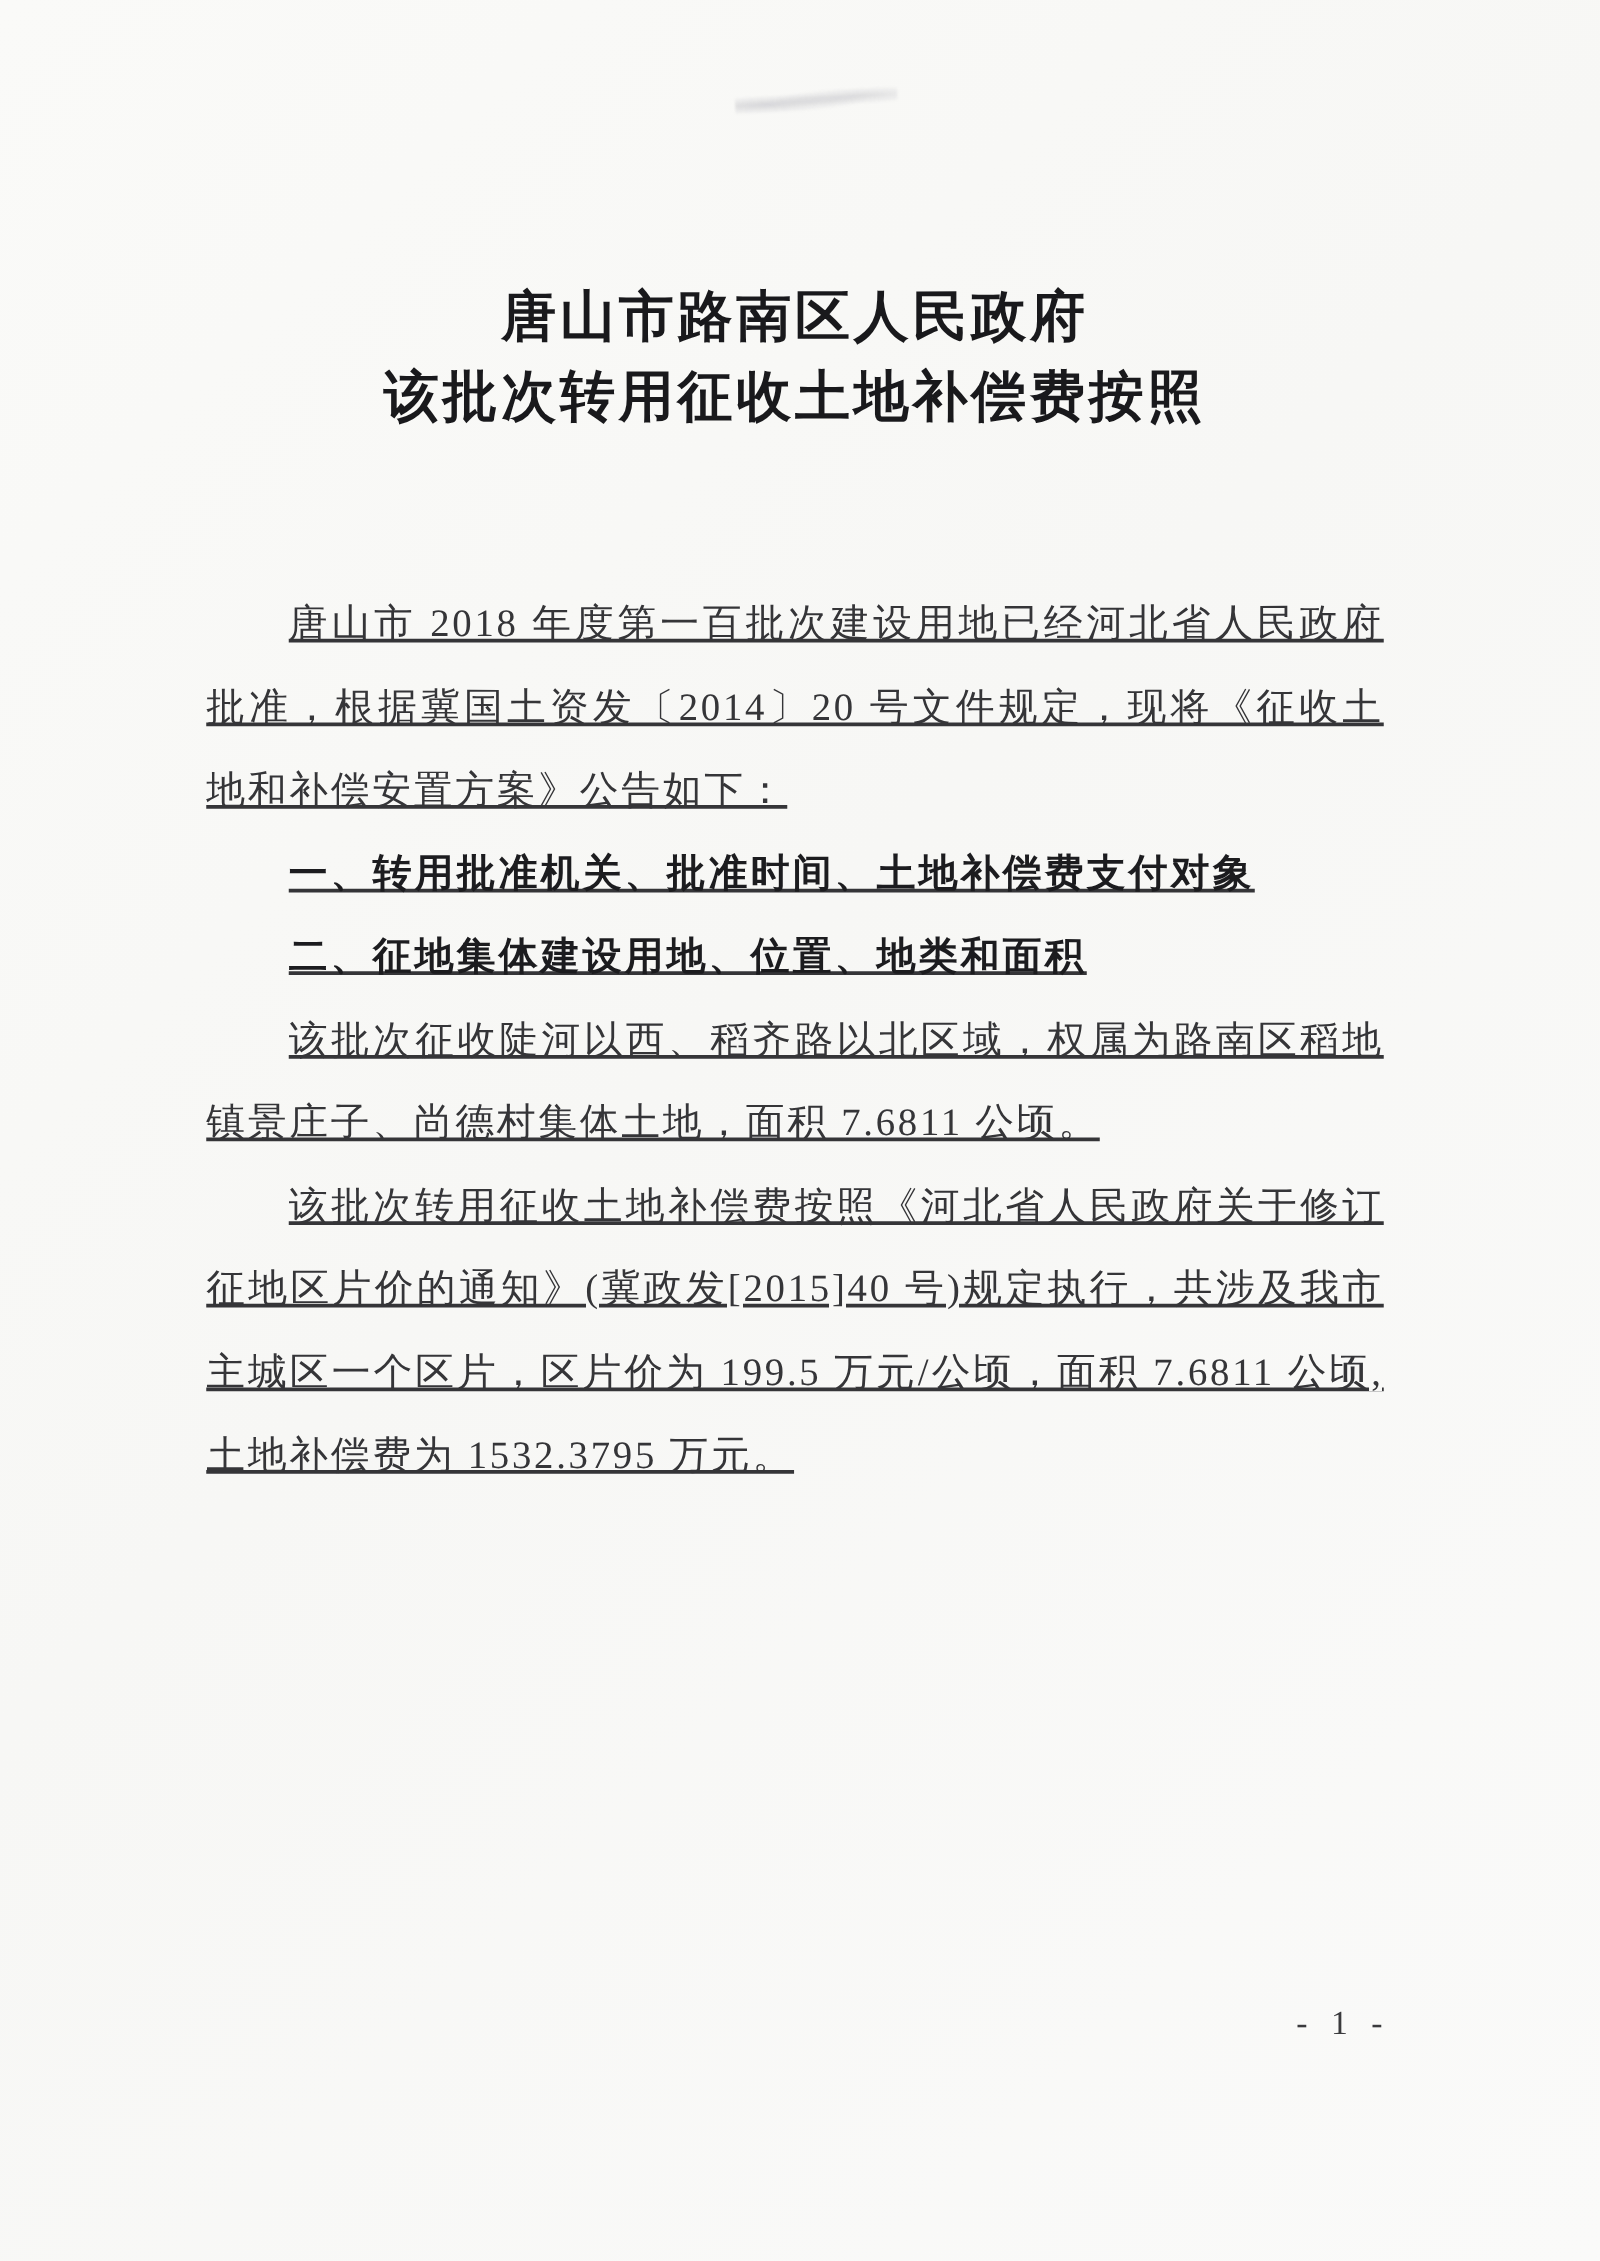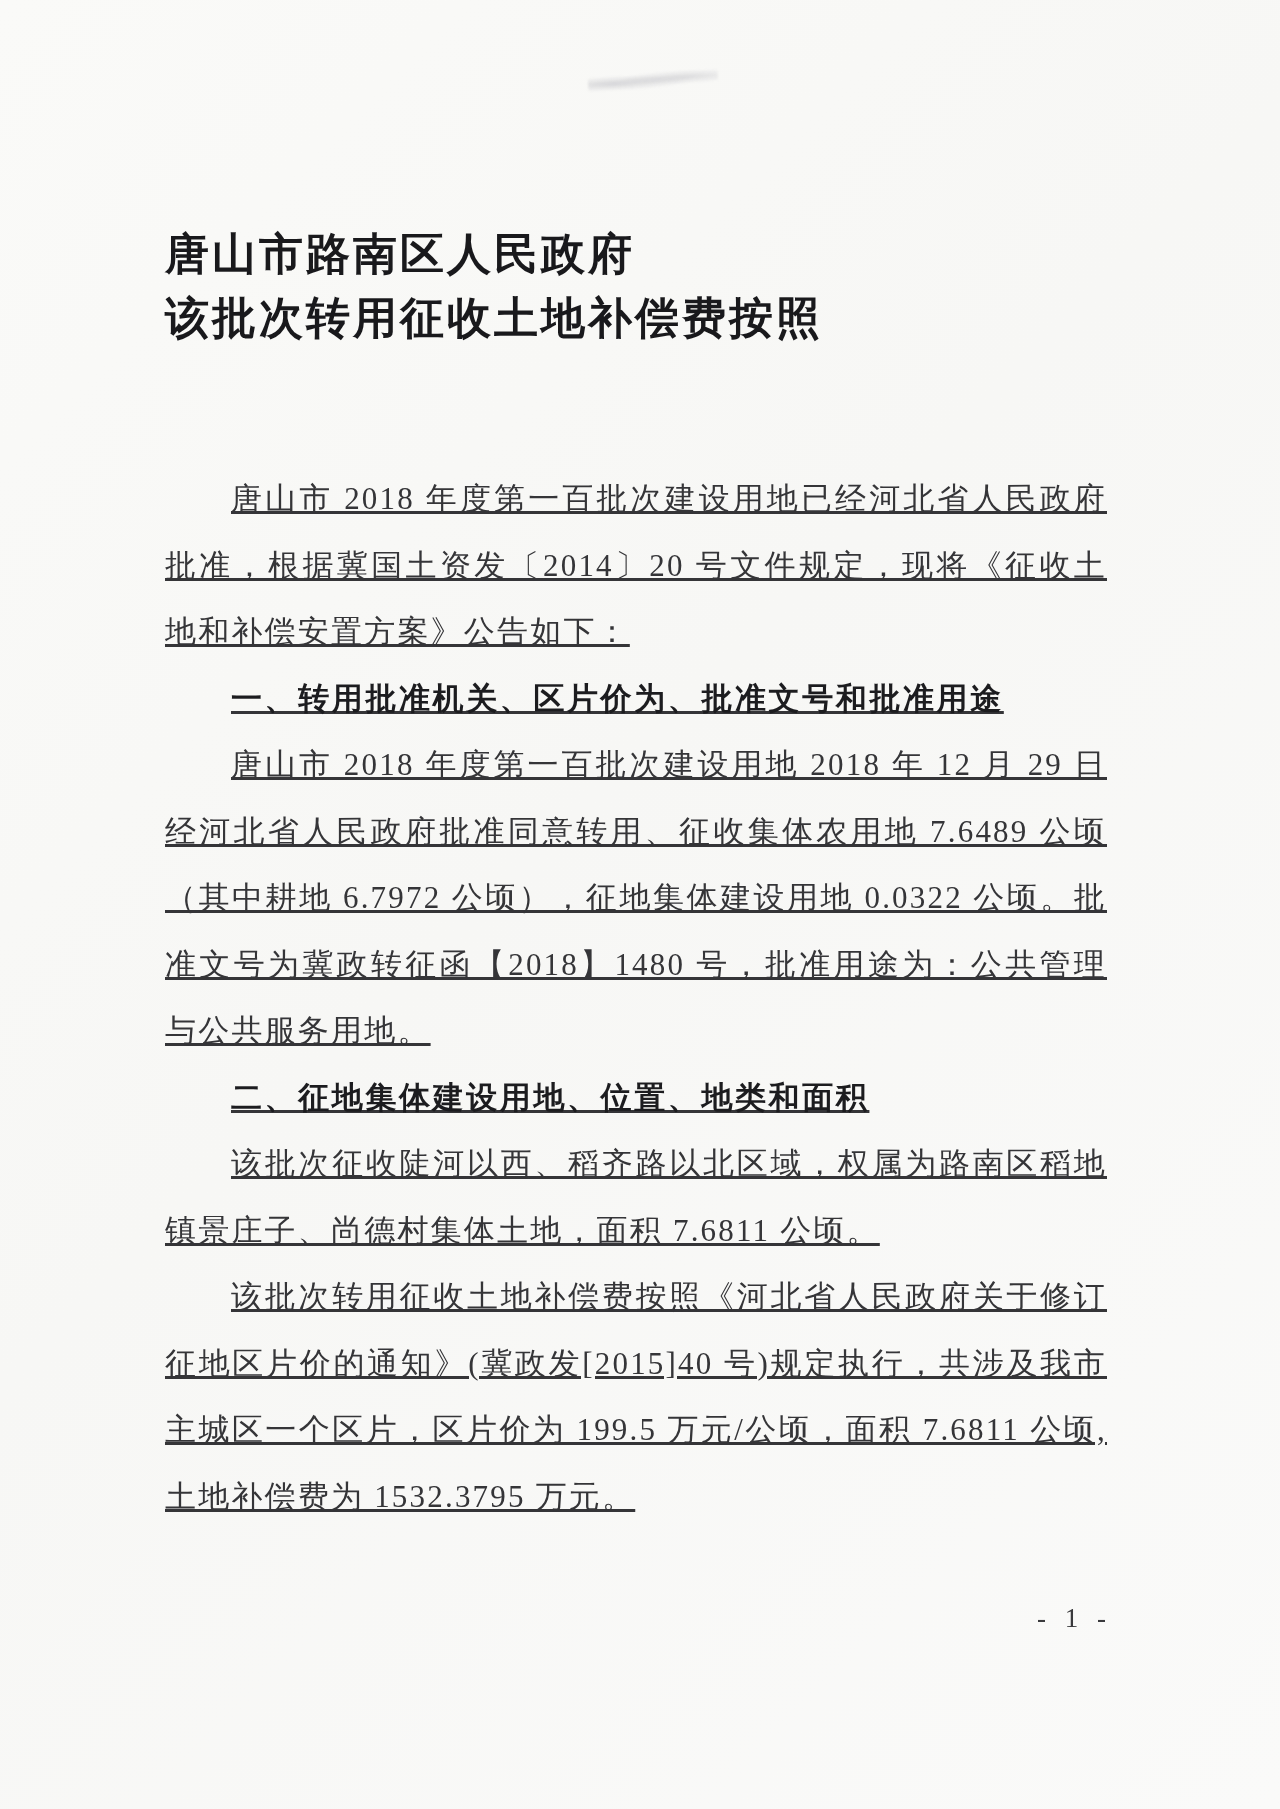--- a/index.html
+++ b/index.html
@@ -30,20 +30,21 @@
     transform: rotate(-3deg);
   }
   .doc {
     position: absolute;
     left: 165px;
     top: 0;
     width: 942px;
   }
   .title-block {
     margin-top: 222px;
+    text-align: center;
     font-family: "Liberation Sans", "DejaVu Sans", sans-serif;
     font-weight: bold;
     font-size: 44px;
     line-height: 64px;
     color: #19191c;
     letter-spacing: 3px;
   }
   .body-block {
     margin-top: 116px;
     font-size: 31px;
@@ -87,22 +88,21 @@
 
     <div class="title-block">
       <div>唐山市路南区人民政府</div>
       <div>该批次转用征收土地补偿费按照</div>
     </div>
 
     <div class="body-block">
 
       <p>唐山市 2018 年度第一百批次建设用地已经河北省人民政府批准，根据冀国土资发〔2014〕20 号文件规定，现将《征收土地和补偿安置方案》公告如下：</p>
 
-      <p class="section-heading">一、转用批准机关、区片价为、批准文号和批准用途</p>
-      <p>唐山市 2018 年度第一百批次建设用地 2018 年 12 月 29 日经河北省人民政府批准同意转用、征收集体农用地 7.6489 公顷（其中耕地 6.7972 公顷），征地集体建设用地 0.0322 公顷。批准文号为冀政转征函【2018】1480 号，批准用途为：公共管理与公共服务用地。</p>
+      <p class="section-heading">一、转用批准机关、批准时间、土地补偿费支付对象</p>
 
       <p class="section-heading">二、征地集体建设用地、位置、地类和面积</p>
       <p>该批次征收陡河以西、稻齐路以北区域，权属为路南区稻地镇景庄子、尚德村集体土地，面积 7.6811 公顷。</p>
 
       <p>该批次转用征收土地补偿费按照《河北省人民政府关于修订征地区片价的通知》(冀政发[2015]40 号)规定执行，共涉及我市主城区一个区片，区片价为 199.5 万元/公顷，面积 7.6811 公顷,土地补偿费为 1532.3795 万元。</p>
 
     </div>
   </div>
 
   <div class="page-number">- 1 -</div>

